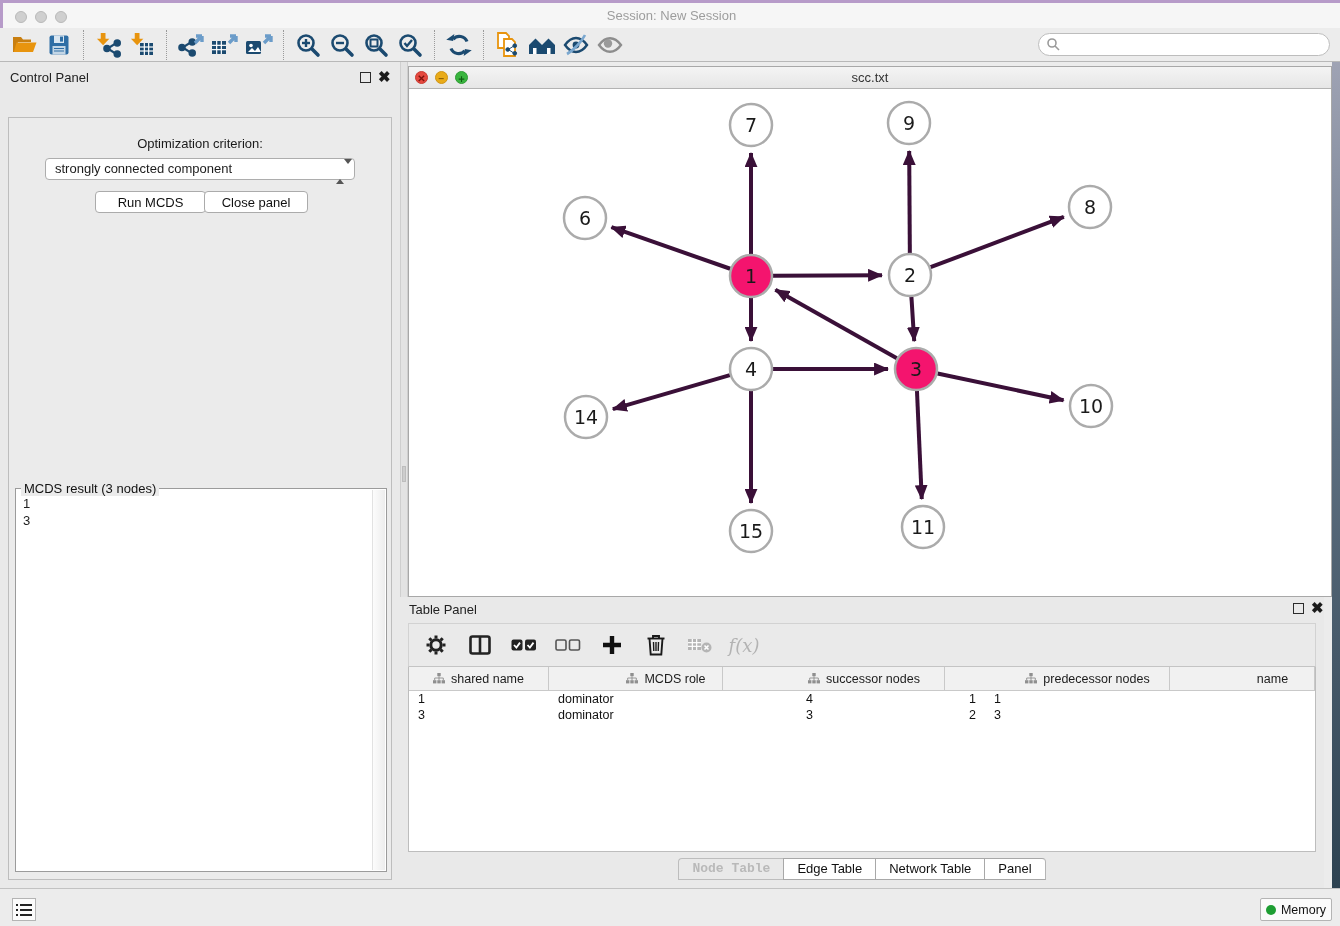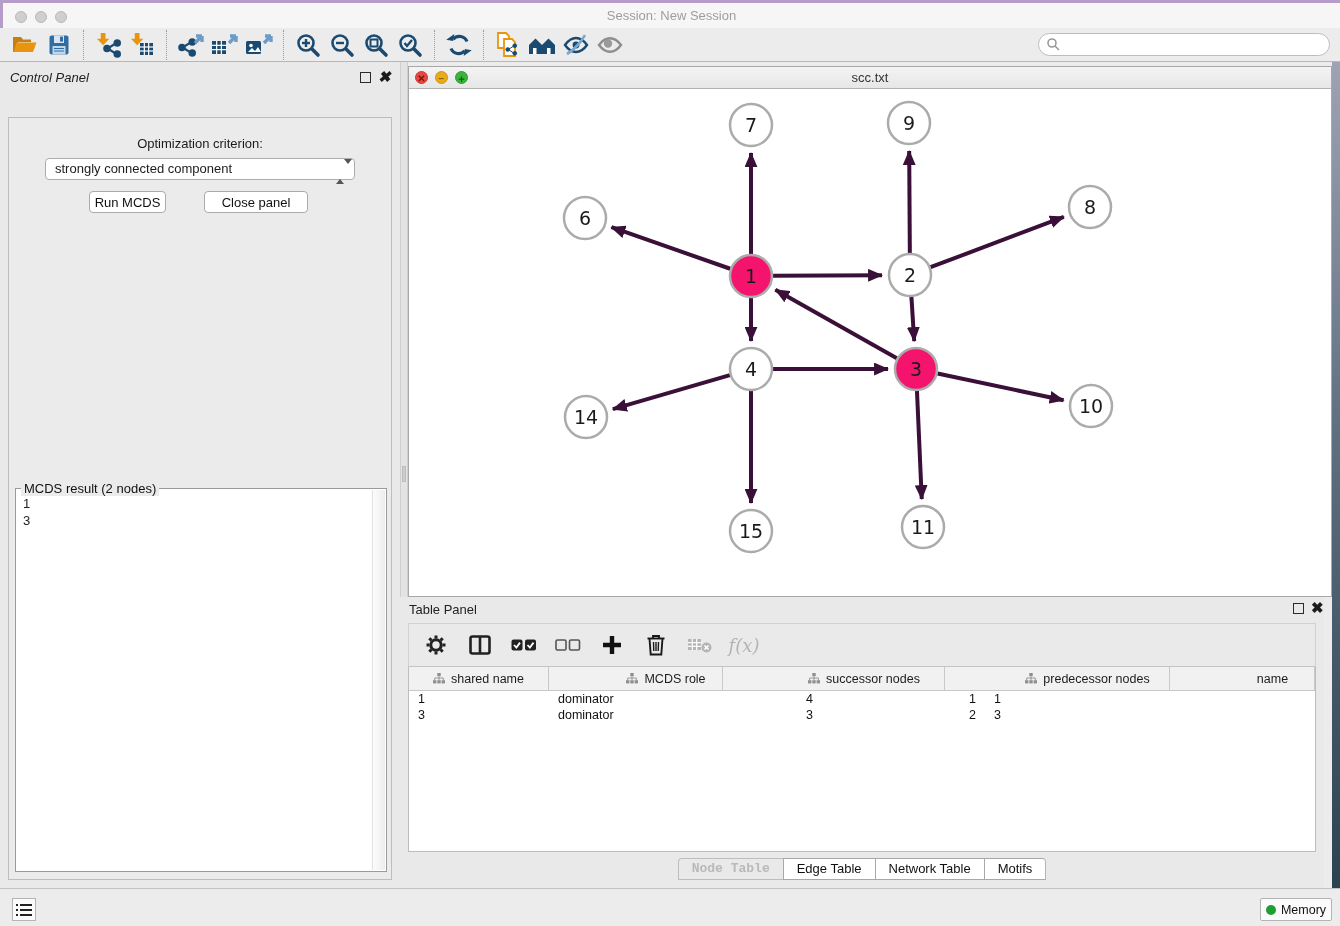--- a/index.html
+++ b/index.html
@@ -17,37 +17,37 @@
   
   #toolbar { left:0; top:28px; width:1340px; height:34px; background:#ececec; border-bottom:1px solid #b8b8b8; display:flex; align-items:center; padding-left:8px; }
   .tb-btn { width:34px; height:30px; display:flex; align-items:center; justify-content:center; background:none; border:none; cursor:pointer; }
   .tb-sep { height:30px; border-left:1px dotted #9a9a9a; margin:0 7px; }
   #search-wrap { position:absolute; right:10px; top:5px; width:292px; height:23px; }
   #search-input { width:100%; height:100%; border:1px solid #bdbdbd; border-radius:12px; background:#fff; padding-left:26px; font-size:12px; outline:none; }
   #search-icon { position:absolute; left:8px; top:4px; }
 
   
   #control-panel { left:0; top:62px; width:400px; height:826px; background:#e9e9e9; }
-  #cp-header { position:absolute; left:0; top:8px; width:100%; height:18px;font-style:italic; }
+  #cp-header { position:absolute; left:0; top:8px; width:100%; height:18px; }
   #cp-title { position:absolute; left:10px; top:0; font-size:13px; color:#222; }
   .float-icon { position:absolute; top:2px; width:11px; height:11px; border:1.6px solid #2b2b2b; display:inline-block; }
   .close-x { position:absolute; top:-2px; font-size:15px; font-weight:bold; color:#1b1b1b; }
   #cp-tabs { position:absolute; left:0; top:34px; width:100%; display:flex; justify-content:center; }
   .seg-tab { height:21px; padding:0 13px; font-size:13px; background:#fff; border:1px solid #a8a8a8; border-right:none; line-height:19px; color:#111; cursor:pointer; }
   .seg-tab:first-child { border-radius:4px 0 0 0; }
   .seg-tab:last-child { border-right:1px solid #b5b5b5; border-radius:0 4px 0 0; }
   .seg-tab.active { background:#e9e9e9; color:#b9b9b9; border-color:#bdbdbd; }
   #cp-body { position:absolute; left:8px; top:55px; width:384px; height:763px; border:1px solid #bdbdbd; background:#ebebeb; }
   #opt-label { position:absolute; left:0; top:18px; width:100%; text-align:center; font-size:13px; color:#1a1a1a; }
   #criterion-select { position:absolute; left:36px; top:40px; width:310px; height:22px; background:#fff; border:1px solid #adadad; border-radius:4px; font-size:13px; line-height:20px; padding-left:9px; cursor:pointer; }
   #stepper { position:absolute; right:6px; top:3px; width:12px; height:15px; }
   #stepper .up { width:0;height:0;border-left:4.5px solid transparent;border-right:4.5px solid transparent;border-bottom:5.5px solid #555; margin-bottom:3px;}
   #stepper .dn { width:0;height:0;border-left:4.5px solid transparent;border-right:4.5px solid transparent;border-top:5.5px solid #555;}
   .cp-btn { position:absolute; top:73px; height:22px; background:#fff; border:1px solid #ababab; border-radius:4px; font-size:13px; font-family:"Liberation Sans",sans-serif; cursor:pointer; color:#111; }
-  #run-btn { left:80px; width:77px; }
+  #run-btn { left:86px; width:111px; }
   #close-btn { left:195px; width:104px; }
   #result-fieldset { position:absolute; left:6px; top:370px; width:372px; height:384px; border:1px solid #9b9b9b; background:#fff; }
   #result-legend { position:absolute; left:5px; top:-8px; background:#ebebeb; padding:0 3px; font-size:13px; color:#111; }
   #result-lines { position:absolute; left:0; top:2px; right:14px; bottom:2px; padding:4px 7px; font-size:13px; line-height:17px; color:#222; overflow:hidden; }
   #result-scroll { position:absolute; right:1px; top:1px; bottom:1px; width:13px; background:linear-gradient(90deg,#fcfcfc,#ededed); border-left:1px solid #e2e2e2; }
 
   
   #v-splitter { left:400px; top:62px; width:8px; height:826px; background:#e3e3e3; border-left:1px solid #cfcfcf; border-right:1px solid #cfcfcf; }
   #v-grip { position:absolute; left:1px; top:404px; width:4px; height:16px; background:#cdcdcd; border:1px solid #bdbdbd; }
 
@@ -321,21 +321,21 @@
   </div>
   <div id="cp-body">
     <div id="criterion-select">
       <span>strongly connected component</span>
       <span id="stepper"><span class="up"></span><span class="dn"></span></span>
     </div>
     <div id="opt-label">Optimization criterion:</div>
     <button class="cp-btn" id="run-btn">Run MCDS</button>
     <button class="cp-btn" id="close-btn">Close panel</button>
     <div id="result-fieldset">
-      <span id="result-legend">MCDS result (2 nodes)</span>
+      <span id="result-legend">MCDS result (3 nodes)</span>
       <div id="result-lines">
           <div>1</div>
           <div>3</div>
         </div>
       <div id="result-scroll"></div>
     </div>
   </div>
 </div>
 
 <div class="abs" id="v-splitter">
@@ -573,21 +573,21 @@
           <div class="t-cell" style="width: 161px; text-align: right;">3</div>
           <div class="t-cell" style="width: 163px; text-align: right;">2</div>
           <div class="t-cell" style="width: 84px; text-align: left;">3</div>
         </div>
       </div>
   </div>
   <div id="tp-tabs">
       <div class="seg-tab active">Node Table</div>
       <div class="seg-tab">Edge Table</div>
       <div class="seg-tab">Network Table</div>
-      <div class="seg-tab">Motifs</div>
+      <div class="seg-tab">Panel</div>
     </div>
 </div>
 
 <div class="abs" id="status-bar">
   <button id="dev-btn">
     <svg width="16" height="14" viewBox="0 0 16 14">
         <g fill="#222">
           <rect x="0" y="1" width="2" height="2"></rect>
           <rect x="4" y="1" width="12" height="2"></rect>
           <rect x="0" y="6" width="2" height="2"></rect>

